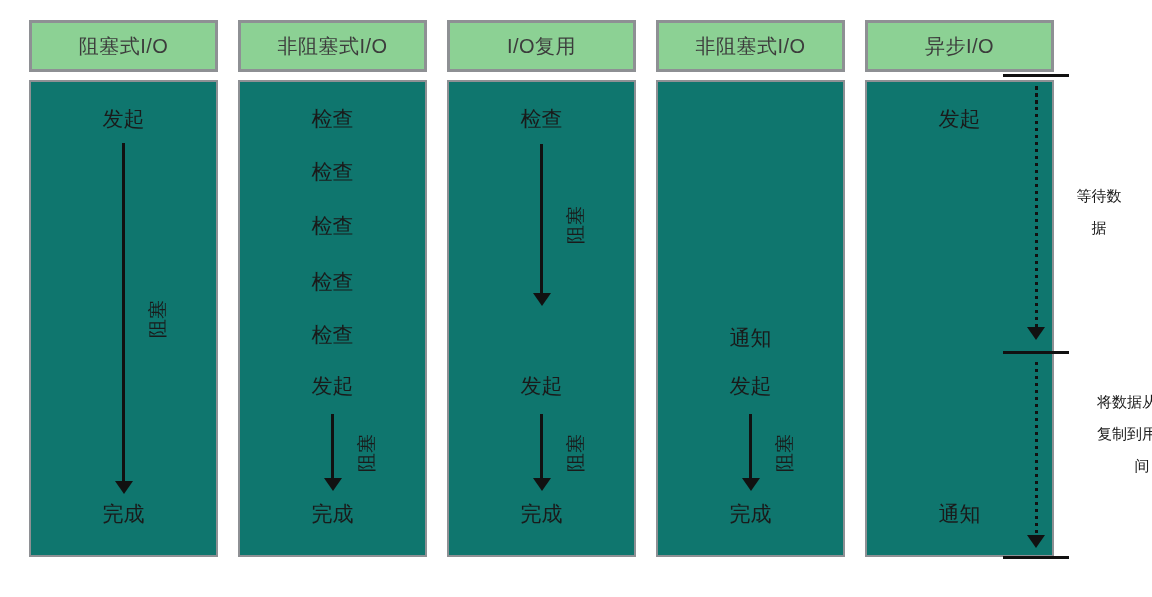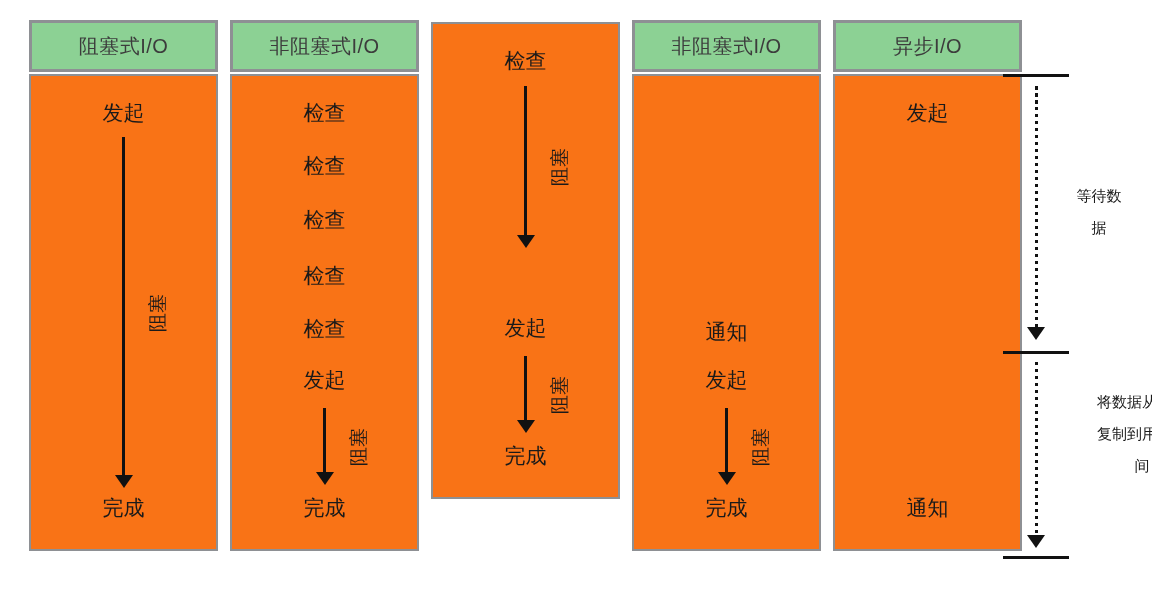--- a/index.html
+++ b/index.html
@@ -8,29 +8,29 @@
     --border:#8e9094;
     --text:#1a1a1a;
     --arrow:#111111;
   }
   *{margin:0;padding:0;box-sizing:border-box;}
   html,body{background:#ffffff;}
   .canvas{
     position:relative;width:1152px;height:597px;background:#ffffff;overflow:hidden;
     font-family:"Liberation Sans","DejaVu Sans",sans-serif;color:var(--text);
   }
-  .table{position:absolute;left:29px;top:20px;display:flex;gap:12px;}
+  .table{position:absolute;left:29px;top:20px;display:flex;gap:20px;}
   .col{width:189px;display:flex;flex-direction:column;}
   .col-header{
     height:52px;background:var(--header-bg);border:3px solid var(--border);
     display:flex;align-items:center;justify-content:center;
     font-size:20px;color:var(--header-text);letter-spacing:.5px;
   }
   .col-body{
-    position:relative;height:477px;margin-top:2px;background:#f97316;
+    position:relative;height:477px;margin-top:8px;background:#0f766e;
     border:2px solid var(--border);
   }
   .step{
     position:absolute;left:0;right:0;text-align:center;
     font-size:21px;line-height:26px;color:var(--text);
   }
   
   .arrow{position:absolute;width:0;}
   .arrow .shaft{position:absolute;left:-1.5px;top:0;bottom:11px;width:3px;background:var(--arrow);}
   .arrow.dotted .shaft{
@@ -85,20 +85,21 @@
         <div class="arrow col-arrow" style="top:332px;height:77px">
           <span class="shaft"></span>
           <span class="head"></span>
           <span class="vlabel">阻塞</span>
         </div>
         <div class="step" style="top:419px">完成</div>
       </div>
     </div>
 
     <div class="col">
+      <div class="col-header">I/O复用</div>
       <div class="col-body">
         <div class="step" style="top:24px">检查</div>
         <div class="arrow col-arrow" style="top:62px;height:162px">
           <span class="shaft"></span>
           <span class="head"></span>
           <span class="vlabel">阻塞</span>
         </div>
         <div class="step" style="top:291px">发起</div>
         <div class="arrow col-arrow" style="top:332px;height:77px">
           <span class="shaft"></span>

